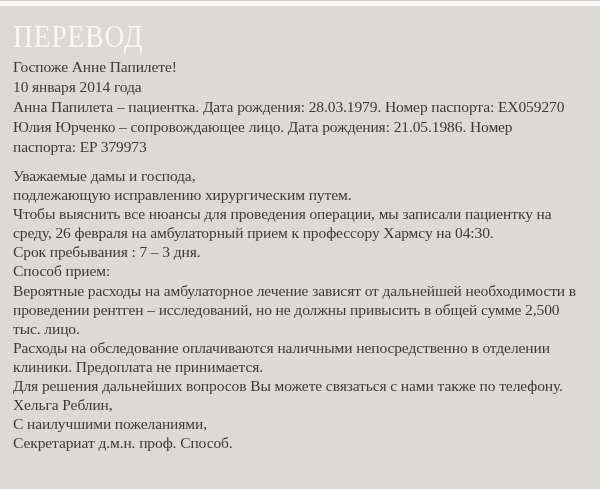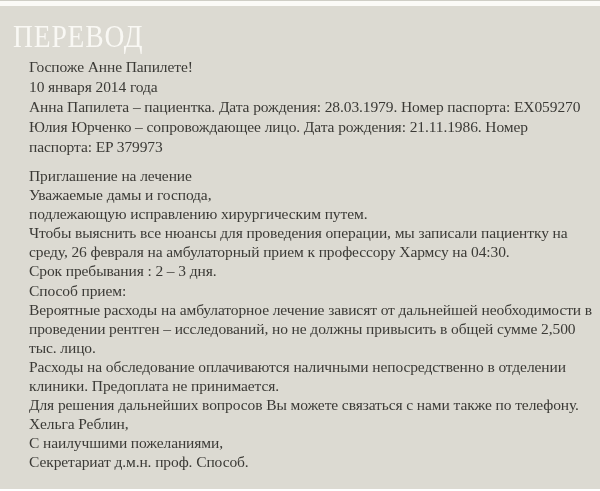--- a/index.html
+++ b/index.html
@@ -42,47 +42,45 @@
   }
   .body-block {
     margin-top: 9px;
   }
   .body-block .line {
     line-height: 19.1px;
   }
   .line {
     white-space: nowrap;
     letter-spacing: -0.1px;
-    margin-left: 16px;
   }
 </style>
 </head>
 <body>
 
 <div class="page">
   <div class="top-strip"></div>
 
   <div class="doc-title">ПЕРЕВОД</div>
 
   <div class="content">
     <div class="intro-block">
       <div class="line">Госпоже Анне Папилете!</div>
       <div class="line">10 января 2014 года</div>
       <div class="line">Анна Папилета – пациентка. Дата рождения: 28.03.1979. Номер паспорта: EX059270</div>
-      <div class="line">Юлия Юрченко – сопровождающее лицо. Дата рождения: 21.11.1986. Номер</div>
+      <div class="line">Юлия Юрченко – сопровождающее лицо. Дата рождения: 21.05.1986. Номер</div>
       <div class="line">паспорта: EP 379973</div>
     </div>
 
     <div class="body-block">
-      <div class="line">Приглашение на лечение</div>
       <div class="line">Уважаемые дамы и господа,</div>
       <div class="line">подлежающую исправлению хирургическим путем.</div>
       <div class="line">Чтобы выяснить все нюансы для проведения операции, мы записали пациентку на</div>
       <div class="line">среду, 26 февраля на амбулаторный прием к профессору Хармсу на 04:30.</div>
-      <div class="line">Срок пребывания : 2 – 3 дня.</div>
+      <div class="line">Срок пребывания : 7 – 3 дня.</div>
       <div class="line">Способ прием:</div>
       <div class="line">Вероятные расходы на амбулаторное лечение зависят от дальнейшей необходимости в</div>
       <div class="line">проведении рентген – исследований, но не должны привысить в общей сумме 2,500</div>
       <div class="line">тыс. лицо.</div>
       <div class="line">Расходы на обследование оплачиваются наличными непосредственно в отделении</div>
       <div class="line">клиники. Предоплата не принимается.</div>
       <div class="line">Для решения дальнейших вопросов Вы можете связаться с нами также по телефону.</div>
       <div class="line">Хельга Реблин,</div>
       <div class="line">С наилучшими пожеланиями,</div>
       <div class="line">Секретариат д.м.н. проф. Способ.</div>

